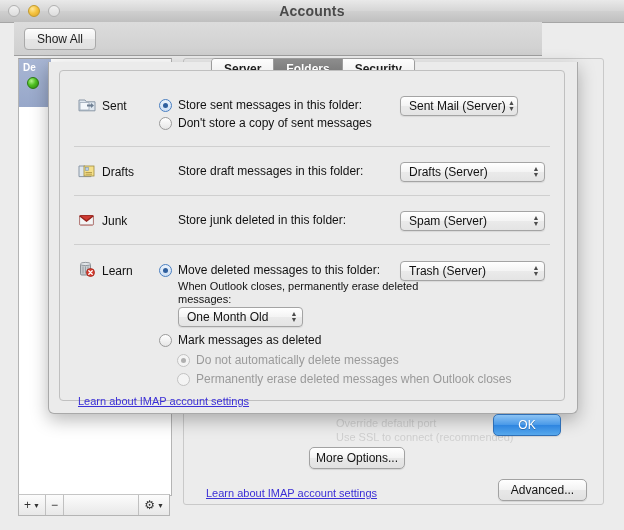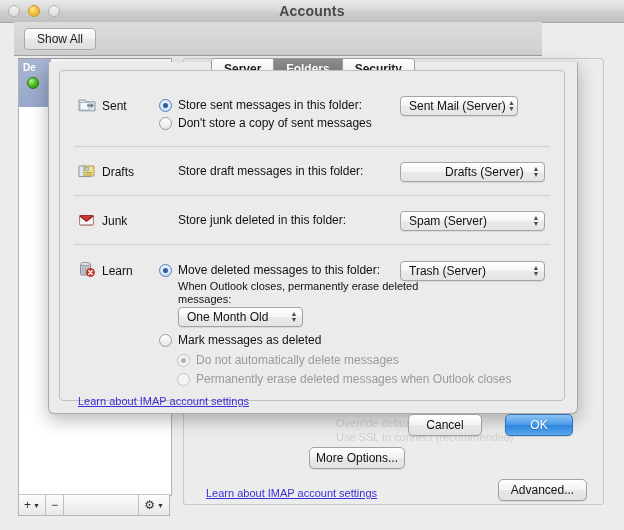--- a/index.html
+++ b/index.html
@@ -298,21 +298,21 @@
           <svg width="18" height="15" viewBox="0 0 18 15">
             <path d="M1 3 h6 l1.2 1.6 H13 v9 H1 z" fill="#dfe7ef" stroke="#8a97a6" stroke-width="1"></path>
             <rect x="6" y="3" width="10" height="10" fill="#f5e08a" stroke="#9d8b3f" stroke-width=".8"></rect>
             <rect x="7.5" y="4.5" width="3" height="3" fill="#b9cfe6" stroke="#7f94a8" stroke-width=".6"></rect>
             <line x1="7.5" y1="9.5" x2="14" y2="9.5" stroke="#a9913f" stroke-width=".8"></line>
             <line x1="7.5" y1="11.2" x2="14" y2="11.2" stroke="#a9913f" stroke-width=".8"></line>
           </svg>
         </div>
         <div class="flabel" style="top:94px;">Drafts</div>
         <div class="opt-label" style="left:118px;top:93px;">Store draft messages in this folder:</div>
-        <div class="popup" style="left:340px;top:91px;width:145px;padding-left:36px;">
+        <div class="popup" style="left:340px;top:91px;width:145px;">
           <span class="ptext">Drafts (Server)</span>
           <span class="parrows">
               <span>▲</span>
               <span>▼</span>
             </span>
         </div>
         <div class="seprow" style="top:124px;"></div>
       </div>
 
       <div class="section">
@@ -377,17 +377,16 @@
         <div class="radio dim on" style="left:117px;top:283px;"></div>
         <div class="opt-label dim" style="left:136px;top:282px;">Do not automatically delete messages</div>
 
         <div class="radio dim" style="left:117px;top:302px;"></div>
         <div class="opt-label dim" style="left:136px;top:301px;">Permanently erase deleted messages when Outlook closes</div>
       </div>
 
       <div class="link" style="left:18px;top:324px;">Learn about IMAP account settings</div>
     </div>
 
-    <div class="btn" style="left:359px;top:352px;width:74px;">Cancel</div>
-    <div class="btn default" style="left:456px;top:352px;width:68px;text-align:center;">OK</div>
+    <div class="btn default" style="left:444px;top:352px;width:68px;text-align:center;">OK</div>
   </div>
 
 </div>
 
 </body></html>

